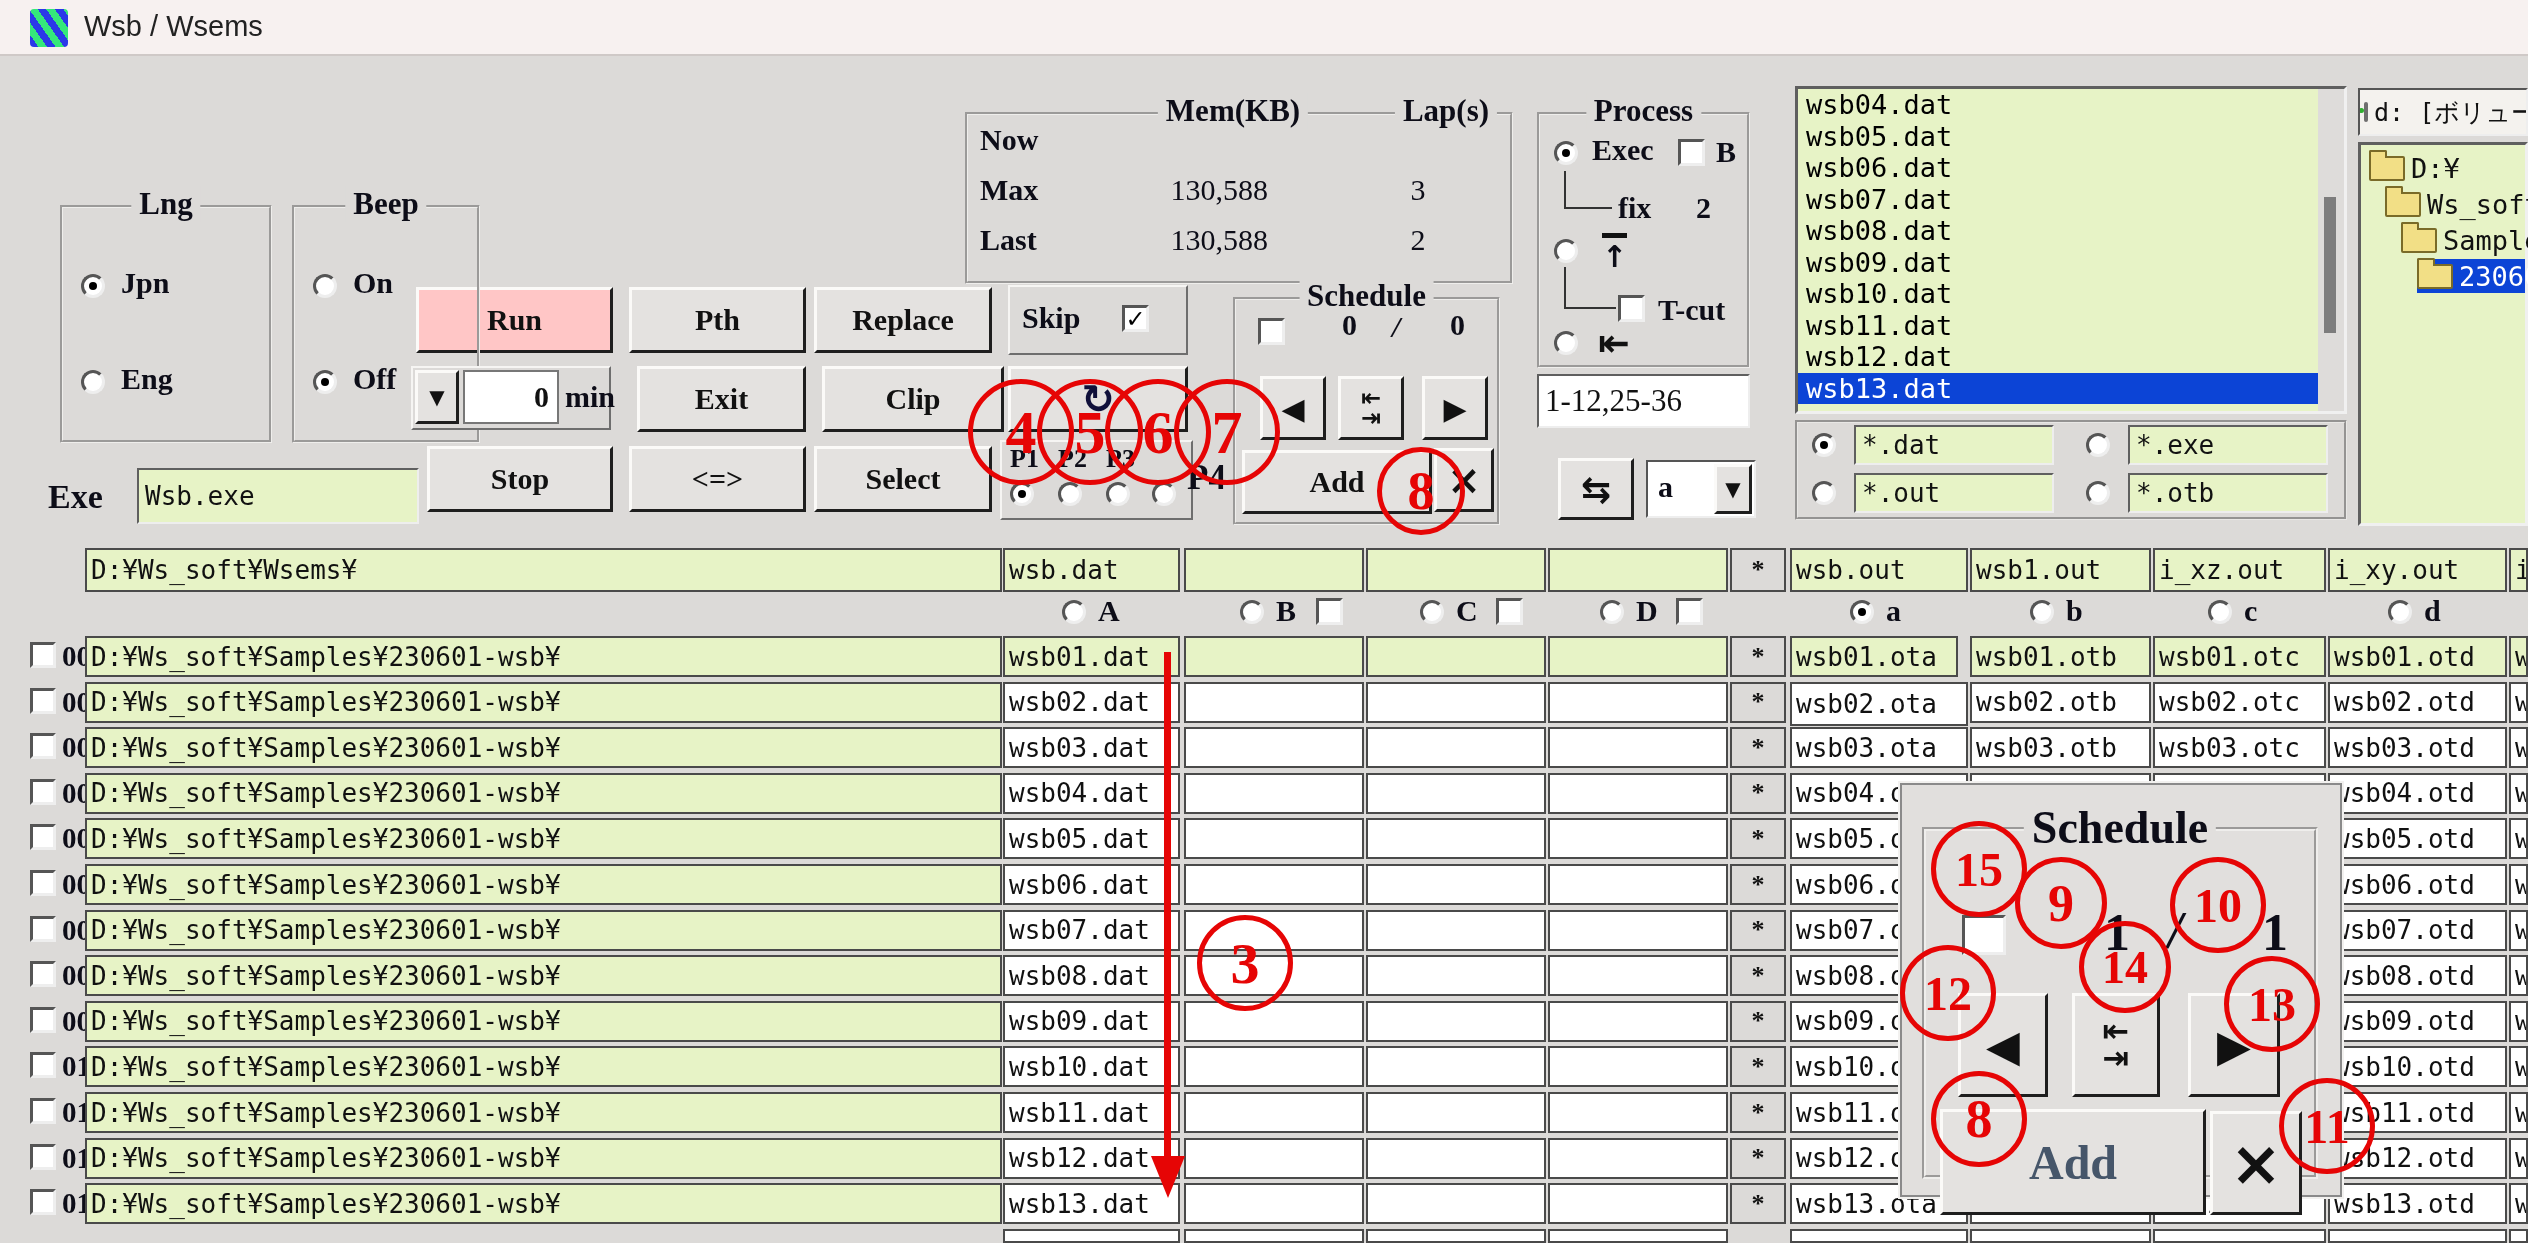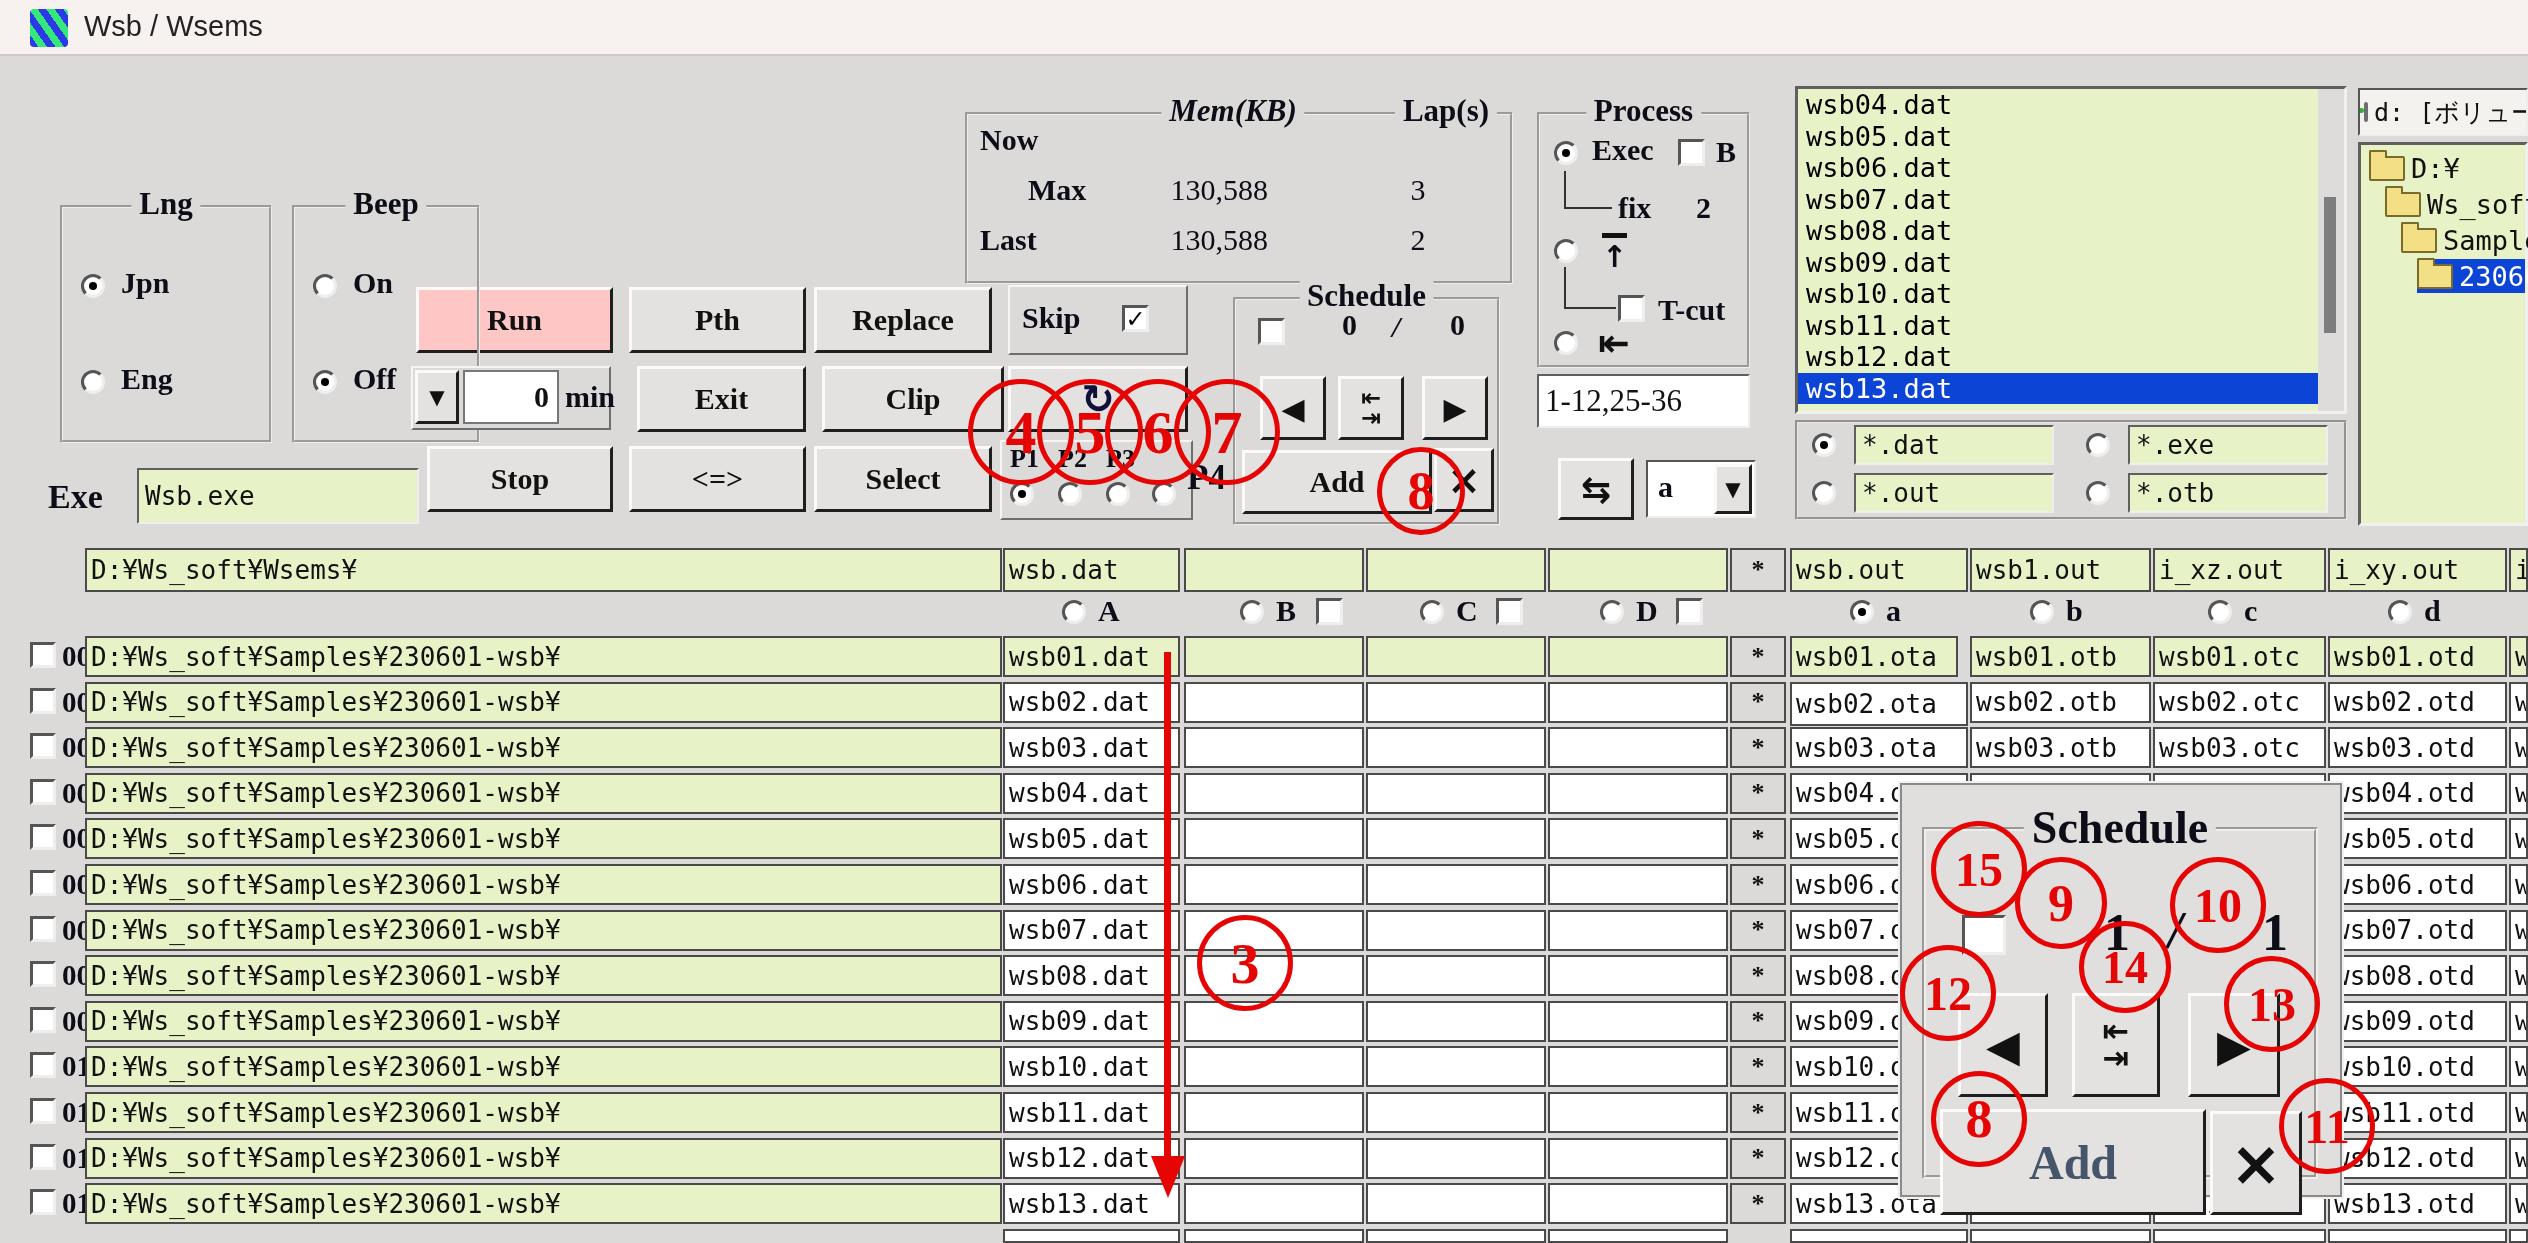--- a/index.html
+++ b/index.html
@@ -68,24 +68,24 @@
 <body>
 
 <div id="root">
 
   <div class="abs" id="titlebar">
     <div class="abs" id="app-icon"></div>
     <div class="abs" id="title-text">Wsb / Wsems</div>
   </div>
 
   <div class="abs grp" style="left:965px;top:112px;width:548px;height:172px;">
-    <span class="grp-title" style="left:265px;font-style:italic;">Mem(KB)</span>
+    <span class="grp-title" style="left:265px;">Mem(KB)</span>
     <span class="grp-title" style="left:478px;">Lap(s)</span>
     <div class="abs serif" style="left:12px;top:8px;">Now</div>
-    <div class="abs serif" style="left:12px;top:58px;margin-left:48px;">Max</div>
+    <div class="abs serif" style="left:12px;top:58px;">Max</div>
     <div class="abs serif" style="left:12px;top:108px;">Last</div>
     <div class="abs serif" style="left:160px;top:58px;width:140px;text-align:right;font-weight:normal;">130,588</div>
     <div class="abs serif" style="left:160px;top:108px;width:140px;text-align:right;font-weight:normal;">130,588</div>
     <div class="abs serif" style="left:430px;top:58px;width:40px;text-align:center;font-weight:normal;">3</div>
     <div class="abs serif" style="left:430px;top:108px;width:40px;text-align:center;font-weight:normal;">2</div>
   </div>
 
   <div class="abs grp" style="left:1537px;top:112px;width:213px;height:256px;">
     <span class="grp-title">Process</span>
     <div class="radio sel" style="left:14px;top:26px;">

